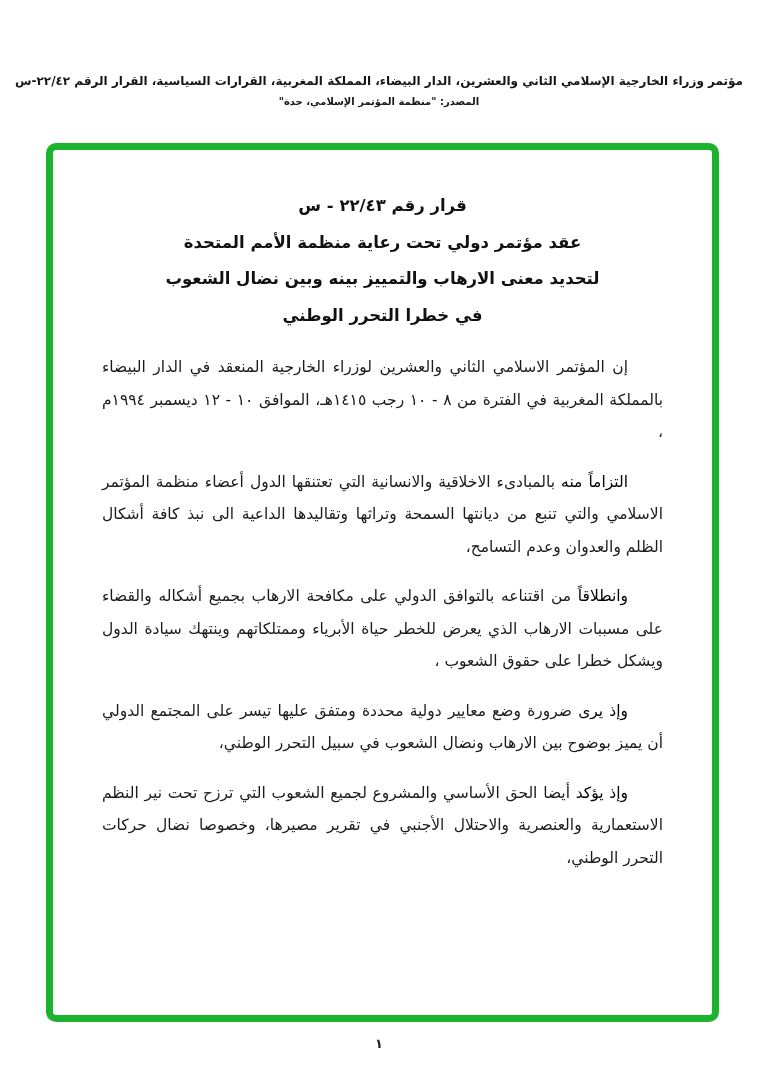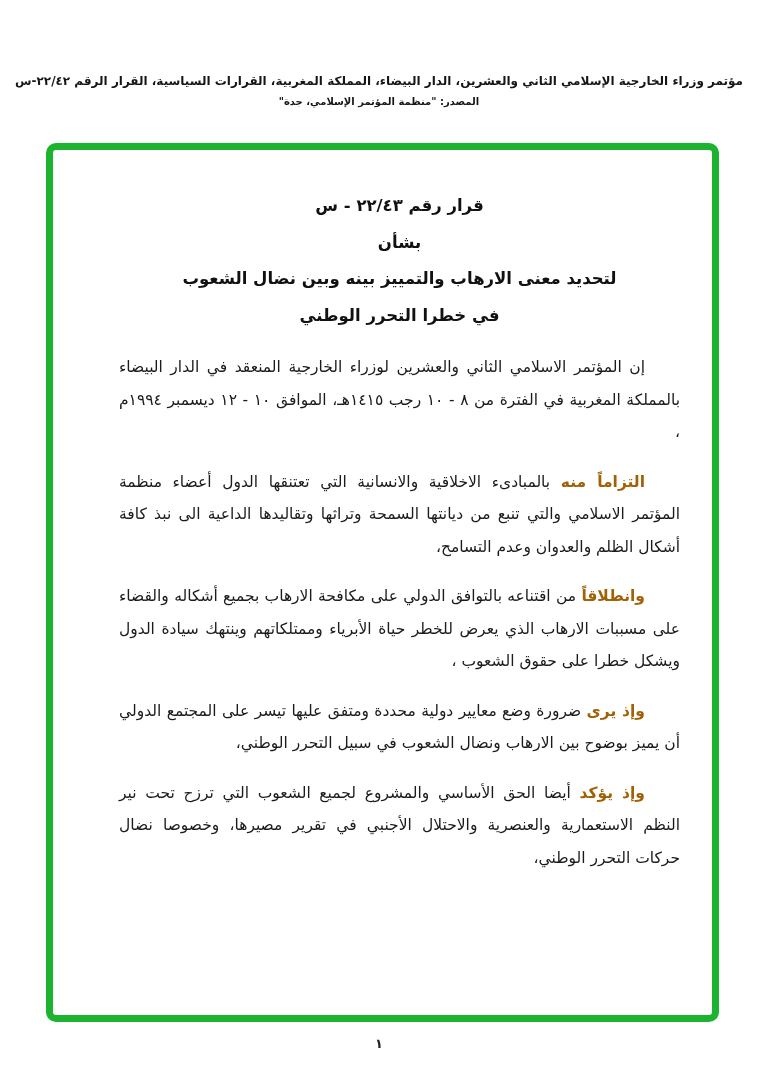--- a/index.html
+++ b/index.html
@@ -40,21 +40,21 @@
     top: 143px;
     width: 659px;
     height: 865px;
     border: 7px solid #1CB32F; 
     border-radius: 10px;
     box-sizing: content-box;
   }
   .doc-content {
     position: absolute;
     top: 188px;
-    left: 102px;
+    left: 85px;
     width: 595px;
     direction: rtl;
   }
   .title-block {
     text-align: center;
     font-weight: bold;
     font-size: 16.5px;
     line-height: 36.5px;
     color: #111111;
   }
@@ -63,22 +63,22 @@
   }
   .para {
     margin: 17px;
     font-size: 15.5px;
     line-height: 32.5px;
     text-align: justify;
     text-indent: 35px;
     color: #1b1b1b;
   }
   .para strong {
-    font-weight: bold;
-    color: #a16207;
+    font-weight: normal;
+    color: #000000;
   }
   .page-number {
     position: absolute;
     top: 1036px;
     left: 0;
     right: 0;
     text-align: center;
     font-size: 13px;
     font-weight: bold;
     color: #222222;
@@ -90,21 +90,21 @@
 <div class="page-header">
   <div class="line1">مؤتمر وزراء الخارجية الإسلامي الثاني والعشرين، الدار البيضاء، المملكة المغربية، القرارات السياسية، القرار الرقم ٢٢/٤٢-س</div>
   <div class="line2">المصدر:  "منظمة المؤتمر الإسلامي، جدة"</div>
 </div>
 
 <div class="green-frame" style="border-color: rgb(28, 179, 47);"></div>
 
 <div class="doc-content">
   <div class="title-block">
     <div>قرار رقم ٢٢/٤٣ - س</div>
-    <div>بشأن</div>
+    <div>عقد مؤتمر دولي تحت رعاية منظمة الأمم المتحدة</div>
     <div>لتحديد معنى الارهاب والتمييز بينه وبين نضال الشعوب</div>
     <div>في خطرا التحرر الوطني</div>
   </div>
 
   <div class="body-block">
     <p class="para"><strong></strong><span>إن المؤتمر الاسلامي الثاني والعشرين لوزراء الخارجية المنعقد في الدار البيضاء بالمملكة المغربية في الفترة من ٨ - ١٠ رجب ١٤١٥هـ، الموافق ١٠ - ١٢ ديسمبر ١٩٩٤م ،</span></p>
     <p class="para"><strong>التزاماً منه</strong><span> بالمبادىء الاخلاقية والانسانية التي تعتنقها الدول أعضاء منظمة المؤتمر الاسلامي والتي تنبع من ديانتها السمحة وتراثها وتقاليدها الداعية الى نبذ كافة أشكال الظلم والعدوان وعدم التسامح،</span></p>
     <p class="para"><strong>وانطلاقاً</strong><span> من اقتناعه بالتوافق الدولي على مكافحة الارهاب بجميع أشكاله والقضاء على مسببات الارهاب الذي يعرض للخطر حياة الأبرياء وممتلكاتهم وينتهك سيادة الدول ويشكل خطرا على حقوق الشعوب ،</span></p>
     <p class="para"><strong>وإذ يرى</strong><span> ضرورة وضع معايير دولية محددة ومتفق عليها تيسر على المجتمع الدولي أن يميز بوضوح بين الارهاب ونضال الشعوب في سبيل التحرر الوطني،</span></p>
     <p class="para"><strong>وإذ يؤكد</strong><span> أيضا الحق الأساسي والمشروع لجميع الشعوب التي ترزح تحت نير النظم الاستعمارية والعنصرية والاحتلال الأجنبي في تقرير مصيرها، وخصوصا نضال حركات التحرر الوطني،</span></p>

